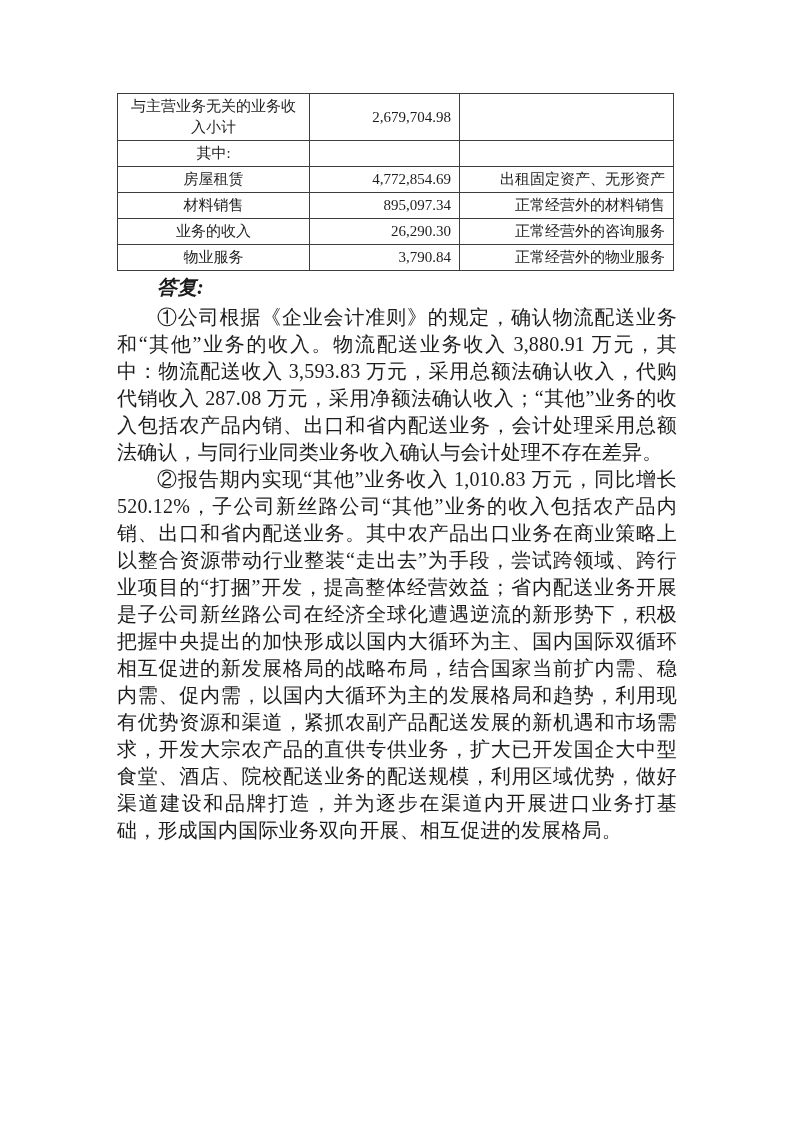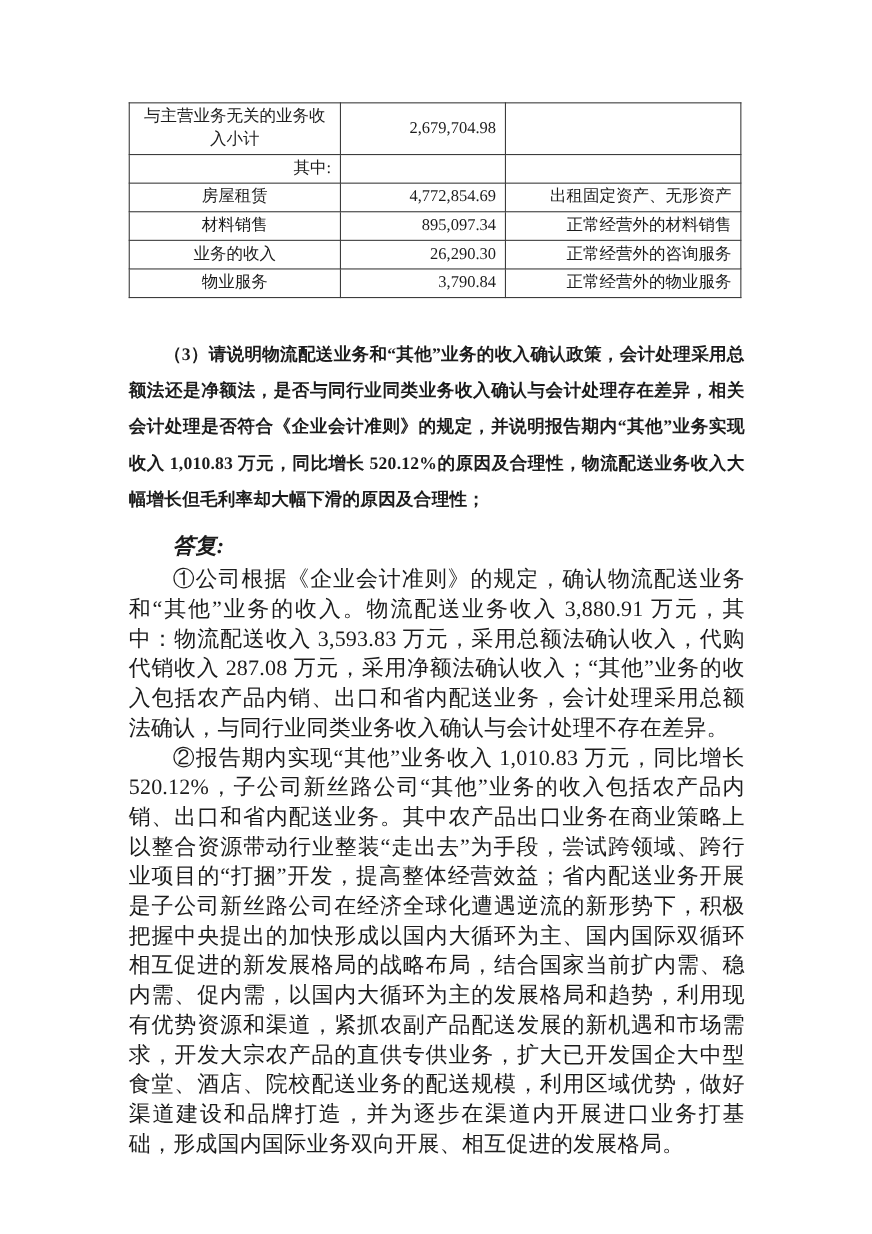--- a/index.html
+++ b/index.html
@@ -33,21 +33,21 @@
     border: 1.5px solid #3d3d3d;
     padding: 2px 8px;
     line-height: 21px;
     vertical-align: middle;
     overflow: hidden;
   }
   .colw1 { width: 192px; }
   .colw2 { width: 150px; }
   .colw3 { width: 214px; }
   td.cell-center { text-align: center; }
-  td.cell-left   { text-align: right; }
+  td.cell-left   { text-align: center; }
   td.cell-amount { text-align: right; padding-right: 10px; }
   td.cell-note   { text-align: right; }
   tr.tall td { height: 42px; }
 
   
   .question {
     width: 560px;
     margin: 35px 0 10px 0;
     font-size: 16px;
     font-weight: bold;
@@ -112,21 +112,20 @@
         <td class="cell-note">正常经营外的咨询服务</td>
       </tr>
       <tr>
         <td class="cell-center">物业服务</td>
         <td class="cell-amount">3,790.84</td>
         <td class="cell-note">正常经营外的物业服务</td>
       </tr>
     </tbody>
   </table>
 
-  <p class="question">（3）请说明物流配送业务和“其他”业务的收入确认政策，会计处理采用总额法还是净额法，是否与同行业同类业务收入确认与会计处理存在差异，相关会计处理是否符合《企业会计准则》的规定，并说明报告期内“其他”业务实现收入 1,010.83 万元，同比增长 520.12%的原因及合理性，物流配送业务收入大幅增长但毛利率却大幅下滑的原因及合理性；</p>
 
   <p class="reply-label">答复:</p>
 
   <p class="body-para">①公司根据《企业会计准则》的规定，确认物流配送业务和“其他”业务的收入。物流配送业务收入 3,880.91 万元，其中：物流配送收入 3,593.83 万元，采用总额法确认收入，代购代销收入 287.08 万元，采用净额法确认收入；“其他”业务的收入包括农产品内销、出口和省内配送业务，会计处理采用总额法确认，与同行业同类业务收入确认与会计处理不存在差异。</p>
 
   <p class="body-para">②报告期内实现“其他”业务收入 1,010.83 万元，同比增长 520.12%，子公司新丝路公司“其他”业务的收入包括农产品内销、出口和省内配送业务。其中农产品出口业务在商业策略上以整合资源带动行业整装“走出去”为手段，尝试跨领域、跨行业项目的“打捆”开发，提高整体经营效益；省内配送业务开展是子公司新丝路公司在经济全球化遭遇逆流的新形势下，积极把握中央提出的加快形成以国内大循环为主、国内国际双循环相互促进的新发展格局的战略布局，结合国家当前扩内需、稳内需、促内需，以国内大循环为主的发展格局和趋势，利用现有优势资源和渠道，紧抓农副产品配送发展的新机遇和市场需求，开发大宗农产品的直供专供业务，扩大已开发国企大中型食堂、酒店、院校配送业务的配送规模，利用区域优势，做好渠道建设和品牌打造，并为逐步在渠道内开展进口业务打基础，形成国内国际业务双向开展、相互促进的发展格局。</p>
 
 </div>
 
 </body></html>

